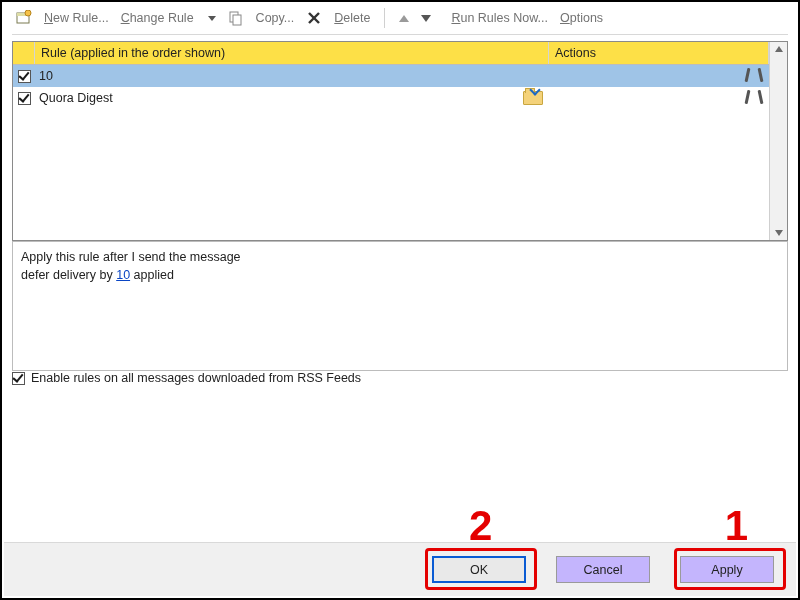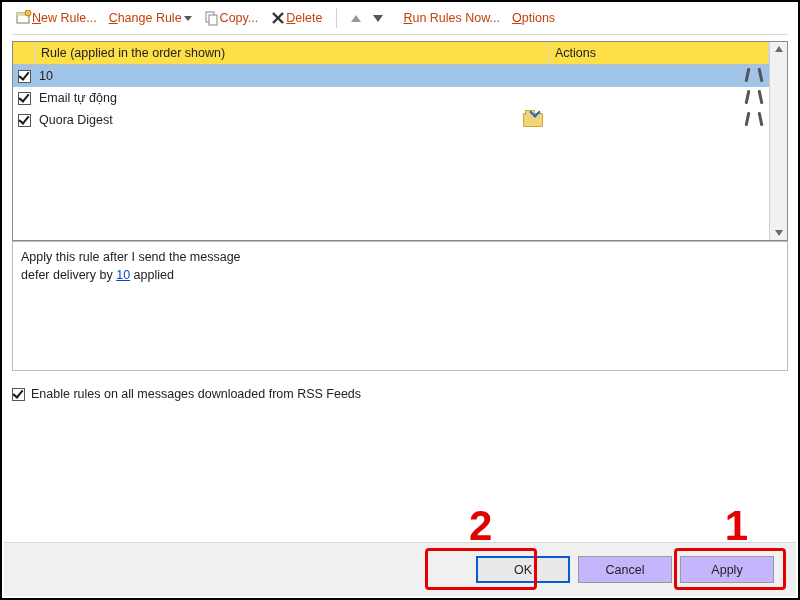--- a/index.html
+++ b/index.html
@@ -16,23 +16,23 @@
   }
   .content { padding:4px 10px 0 10px; }
 
   
   .toolbar {
     display:flex; align-items:center; gap:4px;
     padding:2px 0 6px 0;
     border-bottom:1px solid #d8d8d8;
   }
   .tbtn {
-    display:flex; align-items:center; gap:0;
+    display:flex; align-items:center; gap:12px;
     padding:2px 4px; border-radius:2px;
-    cursor:default; color:#c2410c;
+    cursor:default; color:#737373;
   }
   .icon { display:inline-flex; width:16px; height:16px; }
   .caret {
     width:0; height:0; display:inline-block;
     border-left:4px solid transparent;
     border-right:4px solid transparent;
     border-top:5px solid #555;
     margin-left:2px;
   }
   .sep {
@@ -143,28 +143,28 @@
   
   .desc-label { margin-top:14px; }
   .descbox {
     border:1px solid #bcbcbc;
     height:130px; padding:6px 8px; 
     line-height:1.45em;
   }
   .linkval { color:#0a45c4; text-decoration:underline; cursor:pointer; }
 
   
-  .rssline { margin-top:16px; display:flex; align-items:center; gap:6px; }
+  .rssline { margin-top:0; display:flex; align-items:center; gap:6px; }
 
   
   .footer {
     position:absolute; left:2px; right:2px; bottom:2px;
     height:54px; background:#f0f0f0; border-top:1px solid #d9d9d9;
     display:flex; align-items:center; justify-content:flex-end;
-    gap:8px; padding:0 22px;
+    gap:30px; padding:0 22px;
   }
   .btn {
     min-width:94px; height:27px;
     border:1px solid #9a9a9a; background:#c4b5fd;
     display:flex; align-items:center; justify-content:center;
     font-size:12.5px;
   }
   .btn.primary { border:2px solid #0a5bd3; background:#e9e9e9; }
 
   
@@ -252,28 +252,20 @@
           <div class="row row-sel">
             <div class="cell-chk"><span class="chk checked"></span></div>
             <div class="cell-rule">10</div>
             <div class="cell-act"></div>
             <div class="cell-icons">
               <span class="tool-icon"></span>
             </div>
           </div>
           <div class="row">
             <div class="cell-chk"><span class="chk checked"></span></div>
-            <div class="cell-rule">Email tự động</div>
-            <div class="cell-act"></div>
-            <div class="cell-icons">
-              <span class="tool-icon"></span>
-            </div>
-          </div>
-          <div class="row">
-            <div class="cell-chk"><span class="chk checked"></span></div>
             <div class="cell-rule">Quora Digest</div>
             <div class="cell-act">
               <span class="folder-icon"></span>
             </div>
             <div class="cell-icons">
               <span class="tool-icon"></span>
             </div>
           </div>
         </div>
     </div>

